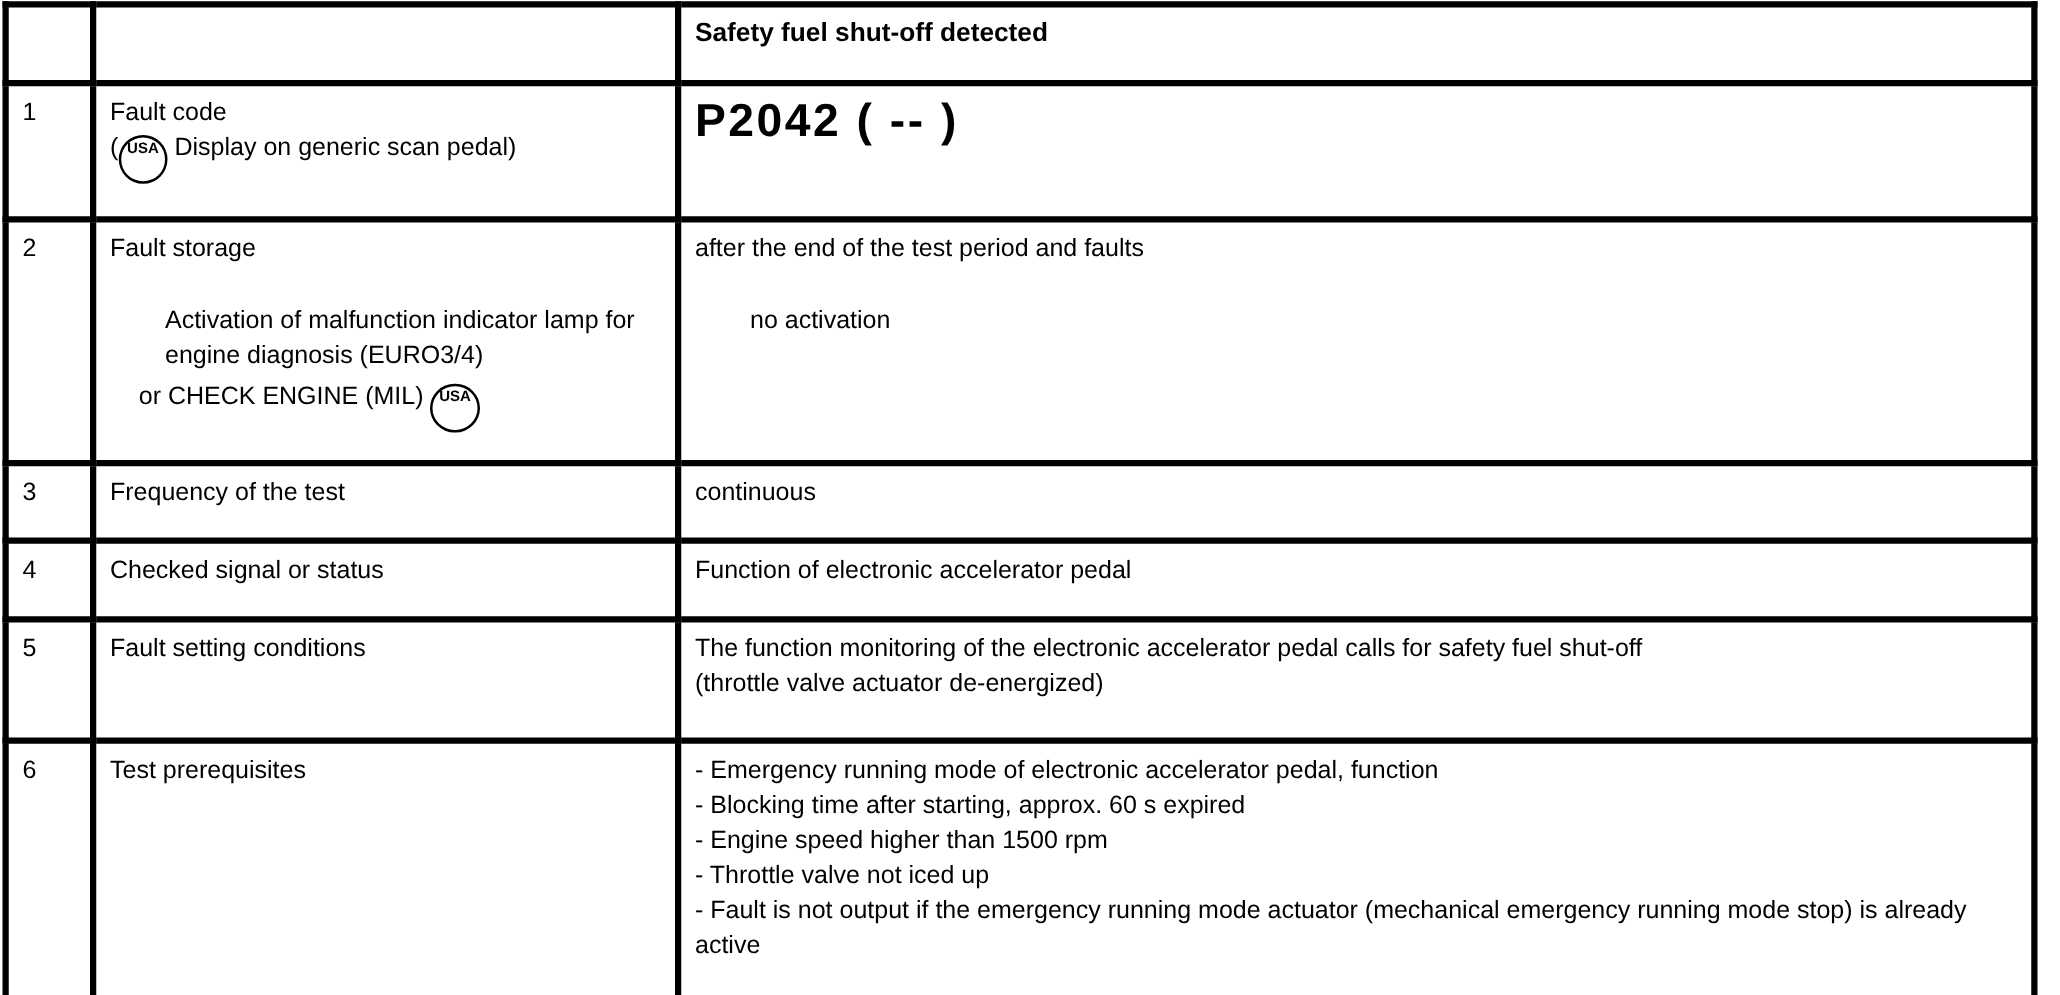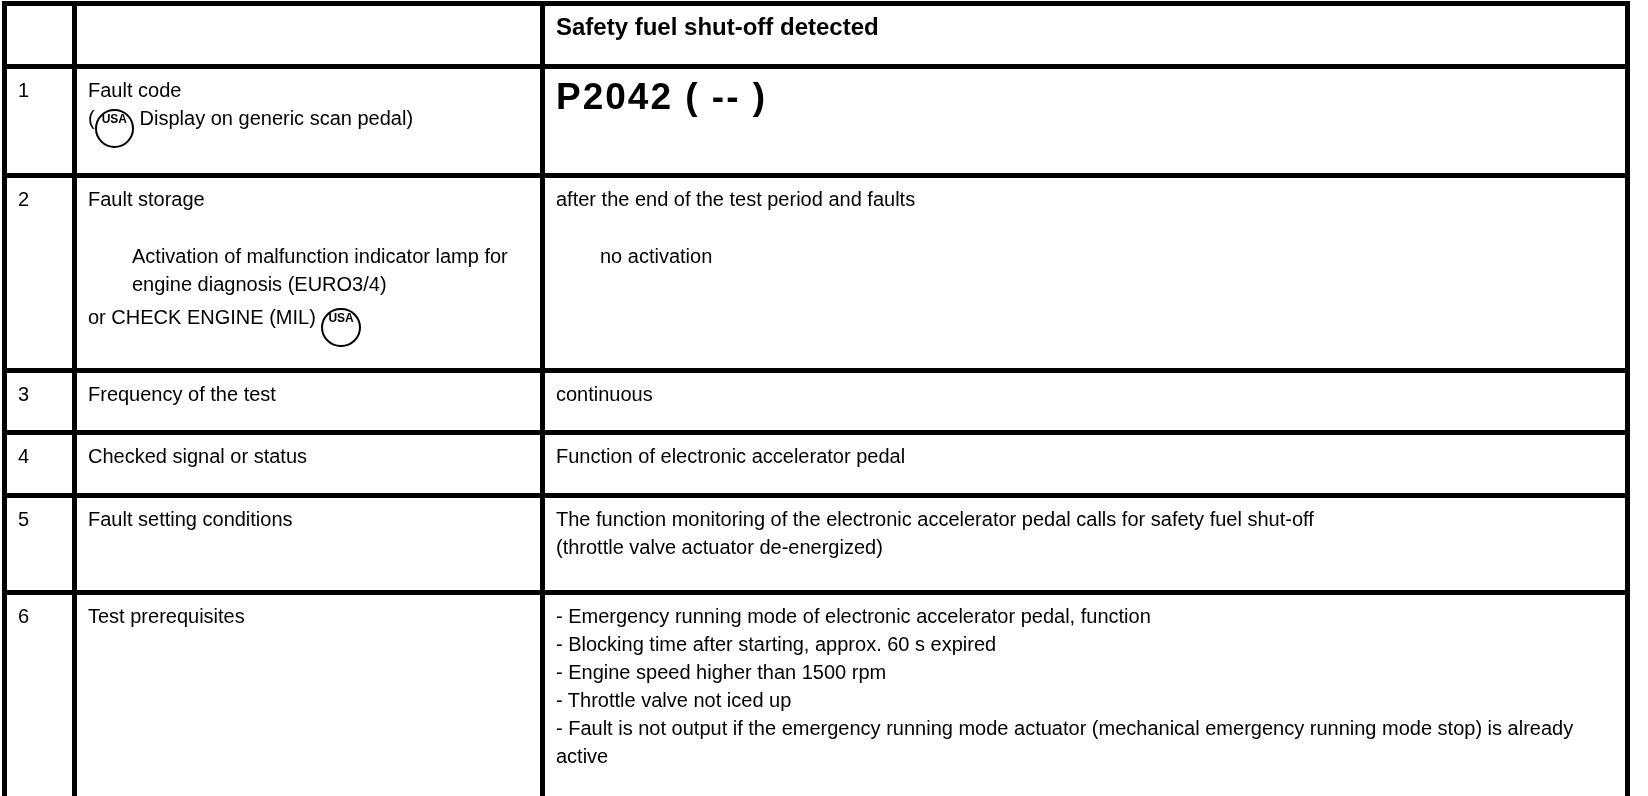--- a/index.html
+++ b/index.html
@@ -40,33 +40,33 @@
   tr.rh-header td { height: 44px; }
   tr.rh-1 td { height: 90px; }
   tr.rh-2 td { height: 176px; }
   tr.rh-3 td { height: 43px; }
   tr.rh-4 td { height: 44px; }
   tr.rh-5 td { height: 78px; }
   tr.rh-6 td { height: 188px; }
 
   .hdr-title {
     font-weight: bold;
-    font-size: 24px;
+    font-size: 21px;
   }
   .fault-code {
     font-weight: bold;
     font-size: 37px;
     line-height: 42px;
     letter-spacing: 2px;
     white-space: nowrap;
   }
   .bold { font-weight: normal; }
 
   .gap-line { margin-top: 29px; margin-left: 44px; }
-  .mil-line { margin-top: 5px; white-space: nowrap; }
+  .mil-line { margin-top: 5px; white-space: nowrap; margin-left: 23px; }
 
   .usa-badge {
     display: inline-block;
     border: 2px solid #000000;
     border-radius: 50%;
     padding: 3px 5px 21px 5px;
     font-size: 12px;
     font-weight: bold;
     line-height: 11px;
     letter-spacing: 0px;

